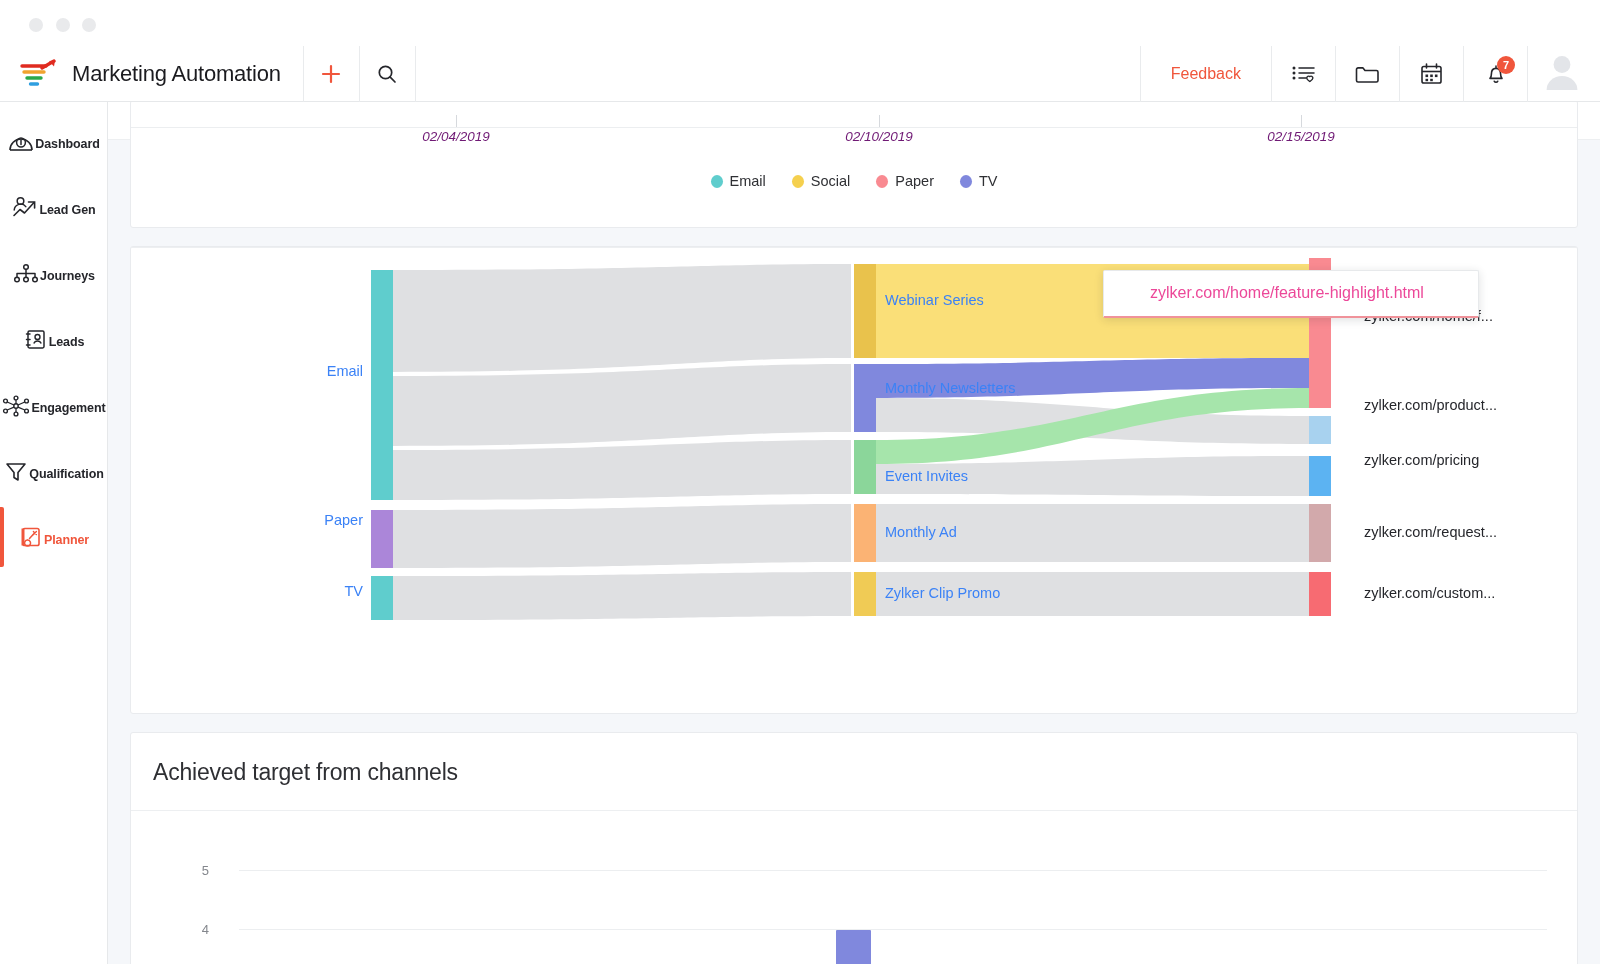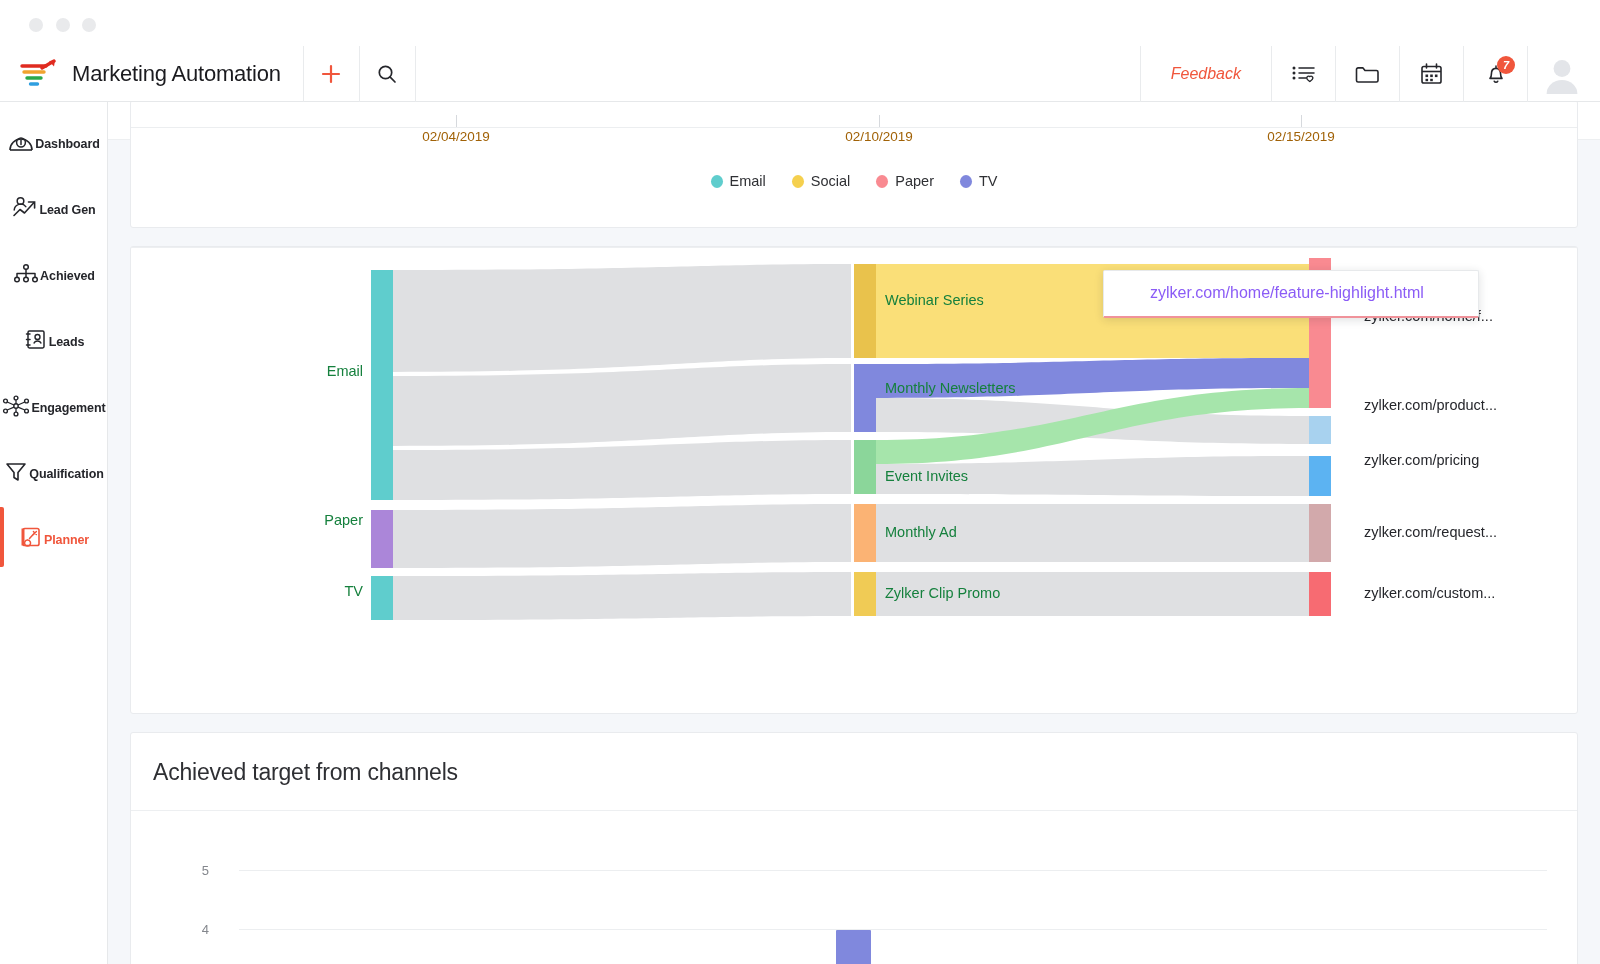--- a/index.html
+++ b/index.html
@@ -38,21 +38,21 @@
   #app-title {
     font-size: 22px; color: #1b1b1f; margin-left: 10px;
     letter-spacing: -0.2px; white-space: nowrap; font-weight: 500;
   }
   .hdr-divider { width: 1px; height: 56px; background: #e9ebed; }
   .hdr-btn {
     width: 55px; height: 56px; display: flex; align-items: center;
     justify-content: center; position: relative; cursor: pointer;
   }
   #header-left-group { display: flex; align-items: center; margin-left: 22px; }
-  #header-right-group { margin-left: auto; display: flex; align-items: center; height: 56px; font-style: italic; }
+  #header-right-group { margin-left: auto; display: flex; height: 56px; }
   #feedback-button {
     color: #f0563c; font-size: 16px; padding: 0 30px; height: 56px;
     display: flex; align-items: center; cursor: pointer; white-space: nowrap;
   }
   .hdr-icon-btn {
     width: 63px; height: 56px; display: flex; align-items: center;
     justify-content: center; position: relative; cursor: pointer;
   }
   #notif-badge {
     position: absolute; top: 10px; right: 12px;
@@ -124,49 +124,49 @@
     margin-top: -40px; height: 128px; overflow: hidden;
   }
   #ts-plot { position: relative; height: 86px; }
   .ts-gridline {
     position: absolute; top: 26px; left: 0; right: 0; height: 1px; background: #eceef0;
   }
   .ts-tick {
     position: absolute; top: 14px; width: 1px; height: 12px; background: #d6d9dd;
   }
   .ts-date {
-    position: absolute; top: 28px; font-size: 13.5px; color: #a16207;
-    transform: translateX(-50%); white-space: nowrap;
+    position: absolute; top: 28px; font-size: 13.5px; color: #701a75;
+    transform: translateX(-50%); white-space: nowrap; font-style: italic;
   }
   #ts-legend {
     display: flex; align-items: center; justify-content: center; gap: 26px;
     margin-top: 14px;
   }
   .legend-entry { display: flex; align-items: center; gap: 7px; cursor: pointer; }
   .legend-dot { width: 12px; height: 13px; border-radius: 50%; }
   .legend-text { font-size: 14.5px; color: #2f3034; }
 
   
   #card-sankey { height: 468px; }
   #sankey-wrap { position: relative; height: 404px; }
   #sankey-svg { position: absolute; inset: 0; }
   .sk-node-label {
-    position: absolute; font-size: 14.5px; color: #15803d;
+    position: absolute; font-size: 14.5px; color: #3b82f6;
     white-space: nowrap; transform: translateY(-50%);
   }
   .sk-node-label.right-end { color: #25262b; margin-left: 24px; }
   .sk-node-label.left-end { text-align: right; }
 
   #sankey-tooltip {
     position: absolute; left: 972px; top: 22px;
     background: #ffffff; border: 1px solid #e7e9eb;
     border-bottom: 2px solid #f0929a;
     box-shadow: 0 2px 10px rgba(30,35,45,0.14);
     padding: 13px 24px 14px 46px; border-radius: 2px;
-    font-size: 16px; color: #8b5cf6; white-space: nowrap;
+    font-size: 16px; color: #ec4899; white-space: nowrap;
     width: 376px;
   }
 
   
   #card-bars { height: 300px; margin-bottom: 0; }
   #bars-plot { position: relative; height: 222px; }
   .bar-grid {
     position: absolute; left: 108px; right: 30px; height: 1px; background: #eceef0;
   }
   .bar-ylabel {
@@ -303,21 +303,21 @@
     <div class="nav-item">
       <span class="nav-ico">
         <svg width="28" height="22" viewBox="0 0 28 22">
           <circle cx="14" cy="4" r="2.3" fill="none" stroke="#25262b" stroke-width="1.5"></circle>
           <path d="M14 6.5 v4 M5 10.5 H23 M5 10.5 v4 M14 10.5 v4 M23 10.5 v4" stroke="#25262b" stroke-width="1.5" stroke-linecap="round"></path>
           <circle cx="5" cy="16.5" r="2.3" fill="none" stroke="#25262b" stroke-width="1.5"></circle>
           <circle cx="14" cy="16.5" r="2.3" fill="none" stroke="#25262b" stroke-width="1.5"></circle>
           <circle cx="23" cy="16.5" r="2.3" fill="none" stroke="#25262b" stroke-width="1.5"></circle>
         </svg>
       </span>
-      <span class="nav-label">Achieved</span>
+      <span class="nav-label">Journeys</span>
     </div>
 
     <div class="nav-item">
       <span class="nav-ico">
         <svg width="26" height="23" viewBox="0 0 26 23">
           <rect x="5" y="3" width="16" height="17" rx="1.4" fill="none" stroke="#25262b" stroke-width="1.5"></rect>
           <circle cx="14.5" cy="9" r="2.5" fill="none" stroke="#25262b" stroke-width="1.4"></circle>
           <path d="M10.8 15.5 a4 4 0 0 1 7.4 0" fill="none" stroke="#25262b" stroke-width="1.4"></path>
           <path d="M3.5 6 H7 M3.5 11.5 H7 M3.5 17 H7" stroke="#25262b" stroke-width="1.5" stroke-linecap="round"></path>
         </svg>

